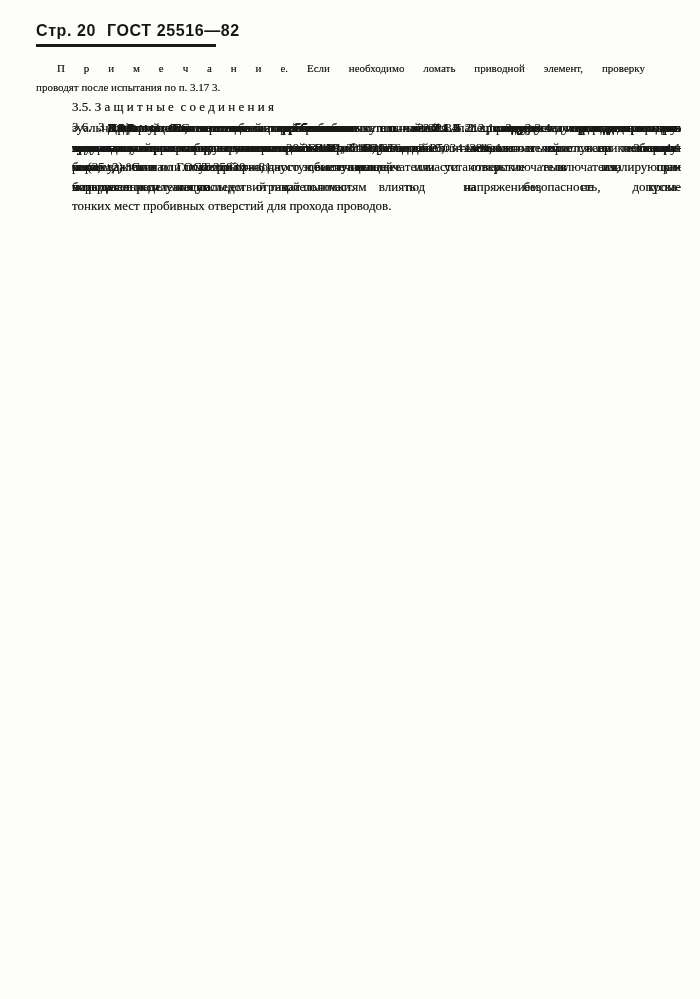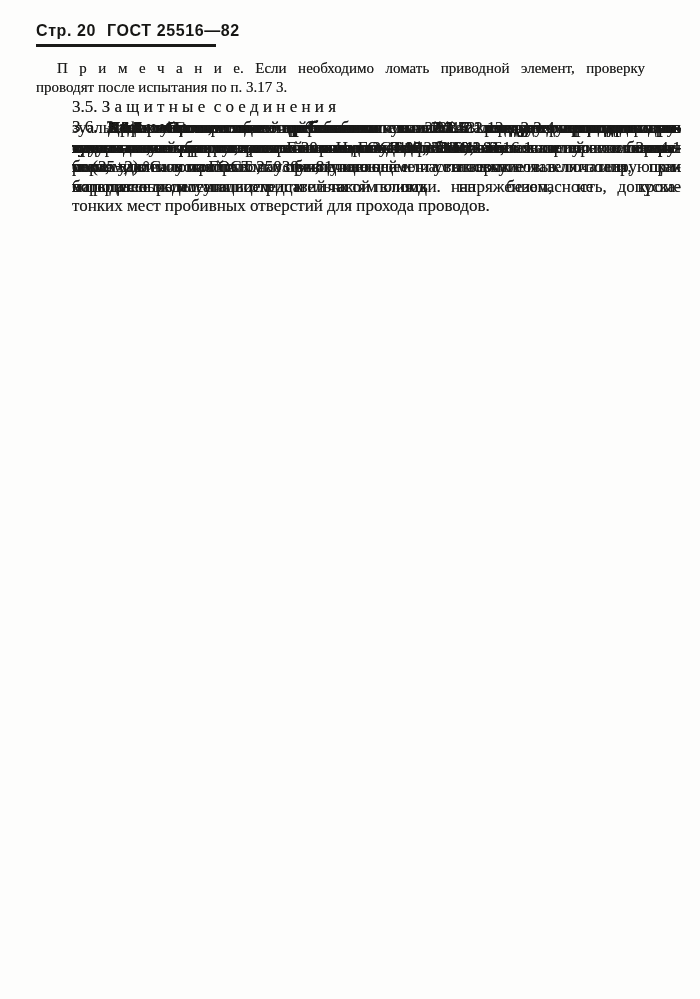--- a/index.html
+++ b/index.html
@@ -19,32 +19,32 @@
     font-size: 16px;
     letter-spacing: 0.6px;
     white-space: nowrap;
     color: #161614;
   }
   .hdr-gap { display: inline-block; width: 11px; }
   .hdr-rule { height: 3px; background: #1a1a18; margin-top: 4px; width: 180px; }
   .body { position: absolute; left: 36px; top: 59px; width: 609px; }
   .para { margin: 0; padding: 0; }
   .line {
-    font-size: 17px;
+    font-size: 13px;
     height: 19.55px;
     line-height: 19.5px;
     overflow: hidden;
     text-align: justify;
     text-align-last: justify;
     text-shadow: 0 0 0.5px rgba(25,25,22,0.6);
     white-space: normal;
   }
   .line.first { text-indent: 36px; }
   .line.last { text-align-last: left; }
-  .para.note .line { font-size: 15px; height: 19px; line-height: 18.5px; }
+  .para.note .line { font-size: 11px; height: 19px; line-height: 18.5px; }
   .para.note .line.first { text-indent: 21px; }
 </style>
 </head>
 <body>
 
 <div class="page" style="background: rgb(253, 253, 252); color: rgb(27, 27, 26);">
   <div class="hdr">
     <div class="hdr-text">
       <span>Стр. 20</span><span class="hdr-gap"></span><span>ГОСТ 25516—82</span>
     </div>

